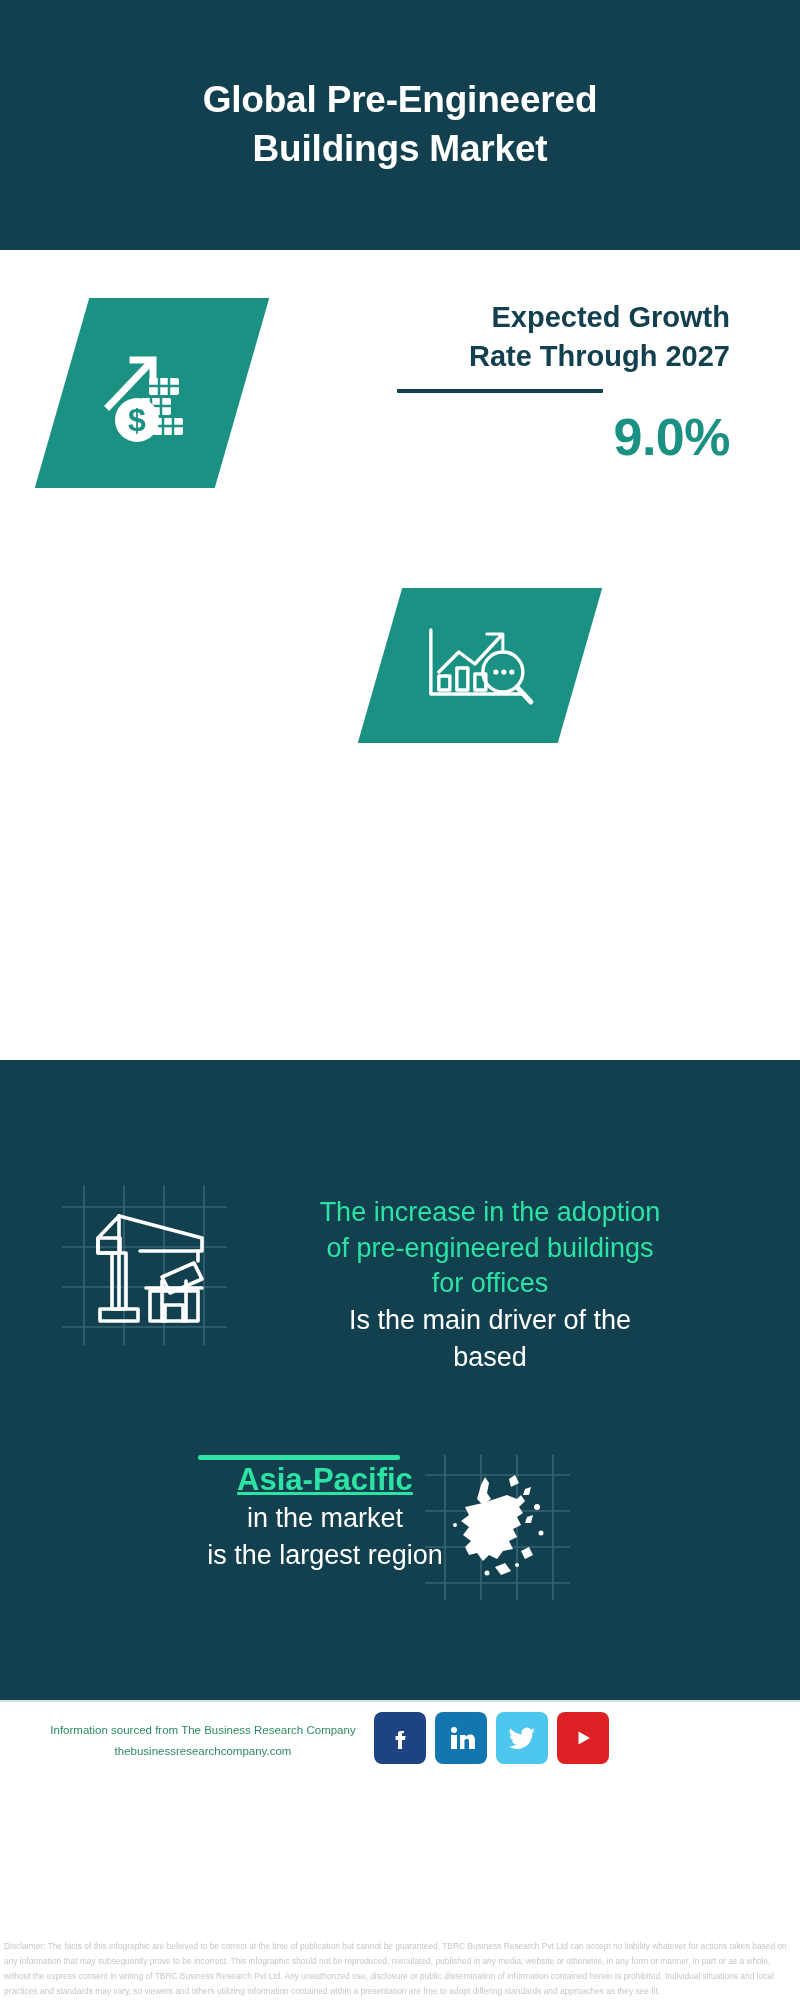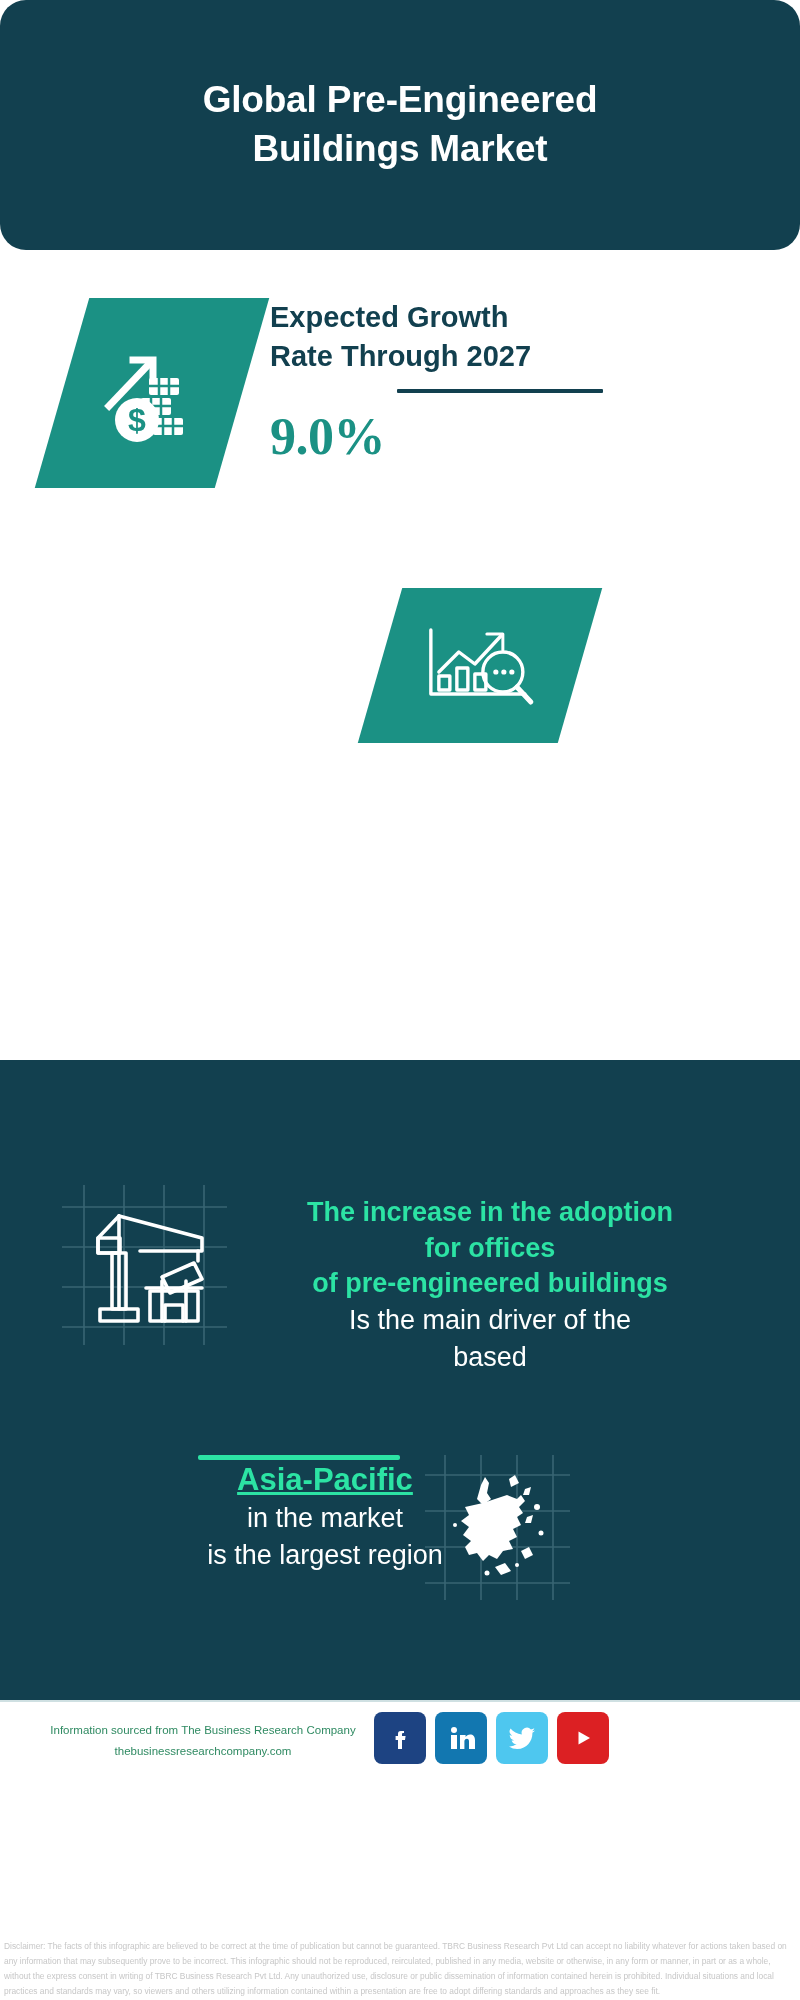--- a/index.html
+++ b/index.html
@@ -8,68 +8,68 @@
     background: #ffffff;
     font-family: "Liberation Sans", sans-serif;
     overflow: hidden;
   }
   .page { position: relative; width: 800px; height: 2000px; background:#fff; }
 
   
   .header {
     position: absolute; left:0; top:0; width:800px; height:250px;
     background:#12404f;
-    display:flex; align-items:center; justify-content:center;border-radius:26px;
+    display:flex; align-items:center; justify-content:center;
   }
   .header-title {
     color:#ffffff; font-size:37px; font-weight:bold; line-height:1.32;
     text-align:center; letter-spacing:-0.2px; width:620px;
   }
 
   
   .white-zone { position:absolute; left:0; top:250px; width:800px; height:810px; background:#fff; }
 
   
   .para {
     position:absolute; background:#1b9184;
     transform: skewX(-16deg);
     display:flex; align-items:center; justify-content:center;
   }
   .para > svg { transform: skewX(16deg); }
 
   
   .growth-badge { left:62px; top:298px; width:180px; height:190px; }
-  .growth-text { position:absolute; left:270px; top:298px; width:460px; text-align:left; }
+  .growth-text { position:absolute; left:270px; top:298px; width:460px; text-align:right; }
   .stat-heading {
     color:#12404f; font-size:29px; font-weight:bold; line-height:1.33;
   }
   .rule-dark {
     width:206px; height:4px; background:#12404f; margin:14px auto 0 auto; border-radius:1px;
   }
   .stat-value {
-    color:#1b9184; font-size:52px; font-weight:bold; margin-top:14px; letter-spacing:-0.5px;font-family:Liberation Serif, serif;
+    color:#1b9184; font-size:52px; font-weight:bold; margin-top:14px; letter-spacing:-0.5px;
   }
 
   
   .size-text { position:absolute; left:40px; top:572px; width:320px; text-align:center; }
   .size-text .rule-dark { width:200px; }
   .size-badge { left:380px; top:588px; width:200px; height:155px; }
 
   
   .dark-zone {
     position:absolute; left:0; top:1060px; width:800px; height:640px;
     background:#12404f;
   }
   .skyline { position:absolute; left:0; top:1040px; width:800px; height:120px; }
 
   
   .driver-icon { position:absolute; left:62px; top:1185px; width:165px; height:160px; }
   .driver-text { position:absolute; left:240px; top:1195px; width:500px; text-align:center; }
   .accent-line {
-    color:#2ce3a4; font-size:27px; font-weight:bold; line-height:1.32;
+    color:#2ce3a4; font-size:27px; font-weight:normal; line-height:1.32;
   }
   .plain-line {
     color:#ffffff; font-size:27px; font-weight:normal; line-height:1.33; margin-top:1px;
   }
   .rule-green {
     position:absolute; left:198px; top:1455px; width:202px; height:5px;
     background:#2ce3a4; border-radius:2px;
   }
 
   
@@ -241,22 +241,22 @@
       <path d="M136 66 L136 76"></path>
       <path d="M100 92 L132 78 L140 94 L108 108 Z"></path>
       <rect x="88" y="106" width="48" height="30"></rect>
       <path d="M84 103 H140 M100 96 V136 M124 96 V136"></path>
       <path d="M103 136 V120 H121 V136"></path>
     </g>
   </svg>
 
   <div class="driver-text">
     <div class="accent-line">The increase in the adoption</div>
+    <div class="accent-line">of pre-engineered buildings</div>
     <div class="accent-line">for offices</div>
-    <div class="accent-line">of pre-engineered buildings</div>
     <div class="plain-line">Is the main driver of the</div>
     <div class="plain-line">based</div>
   </div>
 
   <div class="rule-green"></div>
 
   <div class="region-text">
     <div class="region-name">Asia-Pacific</div>
     <div class="region-sub">in the market</div>
     <div class="region-sub">is the largest region</div>

